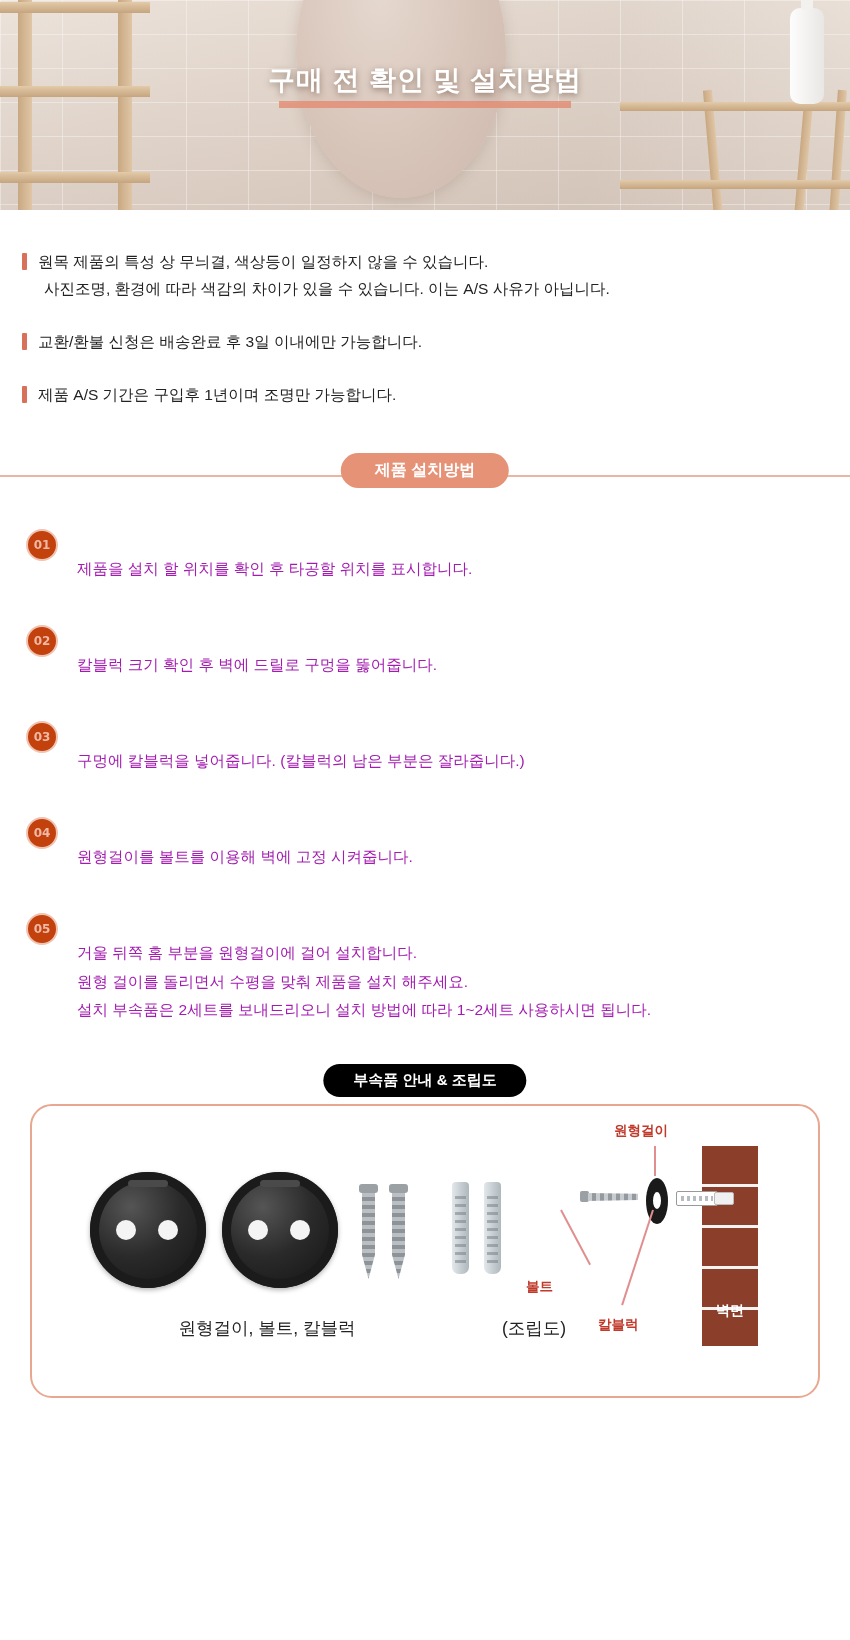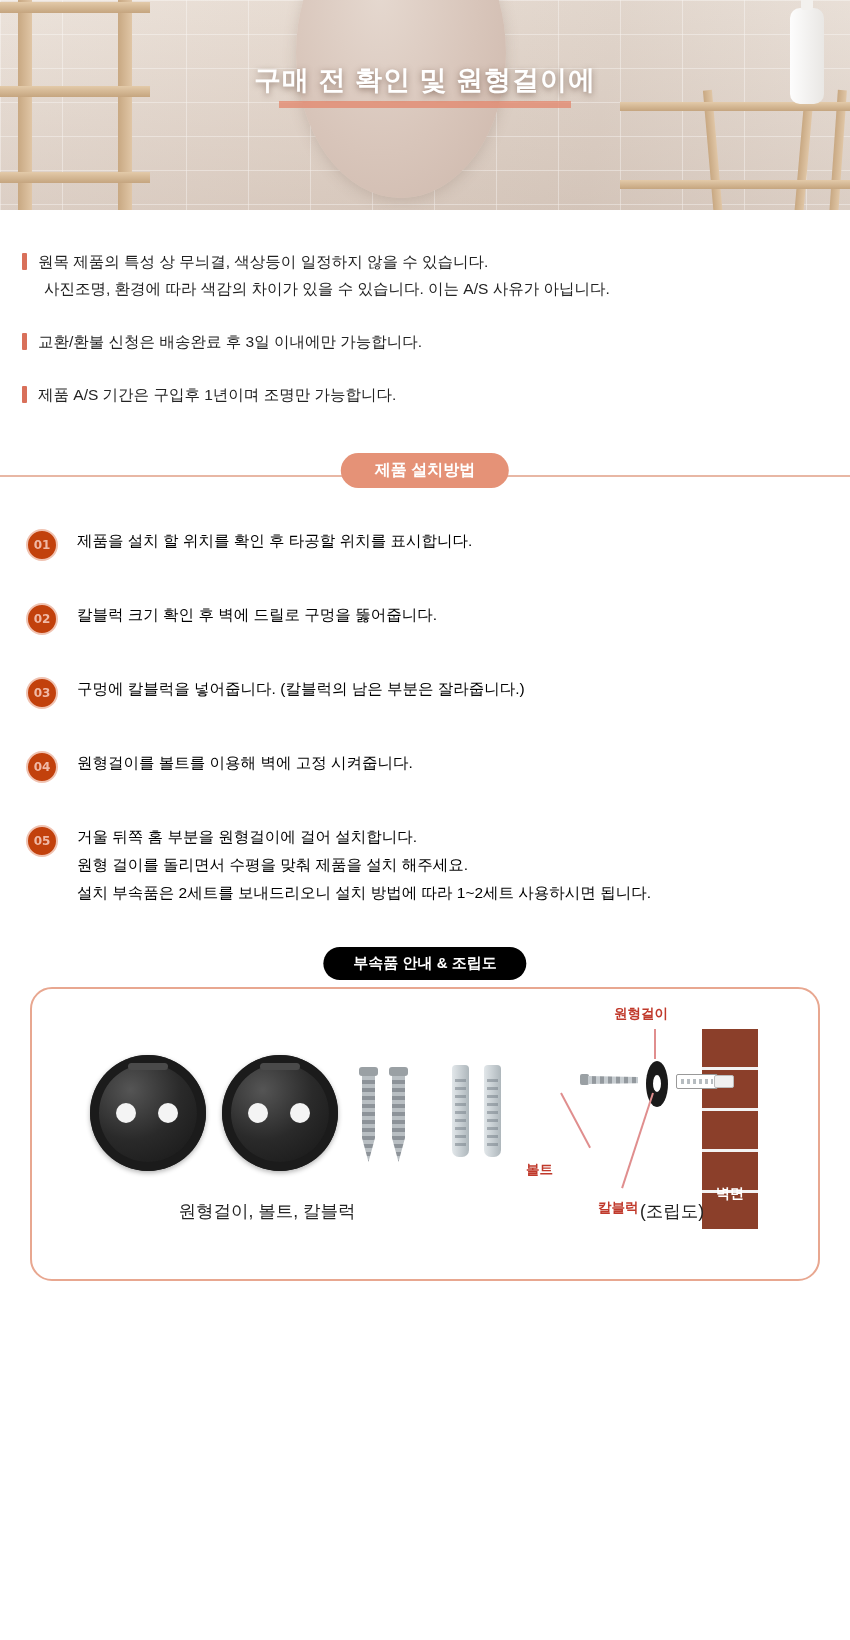--- a/index.html
+++ b/index.html
@@ -69,21 +69,21 @@
     background:#e59277;color:#fff;font-size:16px;font-weight:bold;
     padding:7px 34px;border-radius:18px;white-space:nowrap;z-index:2;}
 
   
   .steps{margin:34px 0 0 0;}
   .step{display:flex;align-items:flex-start;margin:0 0 40px 26px;}
   .step-num{flex:0 0 auto;width:28px;height:28px;border-radius:50%;
     border:2px solid #f0c3b2;color:#f0b9a6;background:#c2410c;
     font-size:12px;font-weight:bold;display:flex;align-items:center;justify-content:center;
     margin:2px 19px 0 0;font-family:"DejaVu Sans", sans-serif;}
-  .step-text{font-size:15.5px;line-height:1.82;color:#000000;}
+  .step-text{font-size:15.5px;line-height:1.82;color:#a21caf;margin-top:28px;}
   .step-text div{white-space:nowrap;}
 
   
   .parts-pill-wrap{position:relative;height:40px;margin-top:6px;}
   .parts-pill{position:absolute;left:50%;transform:translateX(-50%);top:0;
     background:#000000;color:#fff;font-size:15px;font-weight:bold;
     padding:7px 30px;border-radius:18px;white-space:nowrap;z-index:3;}
   .parts-box{position:relative;margin:0 30px;height:290px;border:2px solid #e8a790;border-radius:22px;background:#fff;}
 
   .parts-left{position:absolute;left:0;top:0;width:470px;height:290px;}
@@ -135,21 +135,21 @@
     clip-path:polygon(0 0,100% 10%,100% 90%,0 100%);}
   .screw-h .hd{position:absolute;left:0;top:-1px;width:9px;height:11px;border-radius:2px;background:#9aa0a4;}
   .lbl{position:absolute;font-size:13.5px;font-weight:bold;color:#c0392b;white-space:nowrap;}
   .lbl-ring{left:112px;top:16px;color:#c0392b;}
   .lbl-bolt{left:24px;top:172px;}
   .lbl-kal{left:96px;top:210px;}
   .ldr{position:absolute;background:#e08e8e;}
   .ldr-ring{left:152px;top:40px;width:2px;height:30px;}
   .ldr-bolt{left:58px;top:104px;width:2px;height:62px;transform:rotate(-28deg);transform-origin:top;}
   .ldr-kal{left:150px;top:104px;width:2px;height:100px;transform:rotate(18deg);transform-origin:top;}
-  .caption-r{position:absolute;top:210px;left:12px;width:316px;text-align:center;font-size:17.5px;color:#222;}
+  .caption-r{position:absolute;top:210px;left:0;width:316px;font-size:17.5px;color:#222;}
 </style>
 </head>
 <body>
 
 <div class="page">
 
   <div class="hero">
     <div class="hero-bg"></div>
     <div class="tiles"></div>
     <div class="shelf-left">
@@ -162,21 +162,21 @@
     <div class="shelf-right">
       <div class="leg l1"></div>
         <div class="leg l2"></div>
         <div class="leg l3"></div>
       <div class="bar b1"></div>
         <div class="bar b2"></div>
     </div>
     <div class="bottle"></div>
     <div class="mirror"></div>
     <div class="hero-underline"></div>
-    <div class="hero-title">구매 전 확인 및 원형걸이에</div>
+    <div class="hero-title">구매 전 확인 및 설치방법</div>
   </div>
 
   <div class="notice">
 
     <div class="n-item">
       <div class="n-bar"></div>
       <div class="n-lines">
         <div>원목 제품의 특성 상 무늬결, 색상등이 일정하지 않을 수 있습니다.</div>
         <div class="n-sub">사진조명, 환경에 따라 색감의 차이가 있을 수 있습니다. 이는 A/S 사유가 아닙니다.</div>
       </div>

